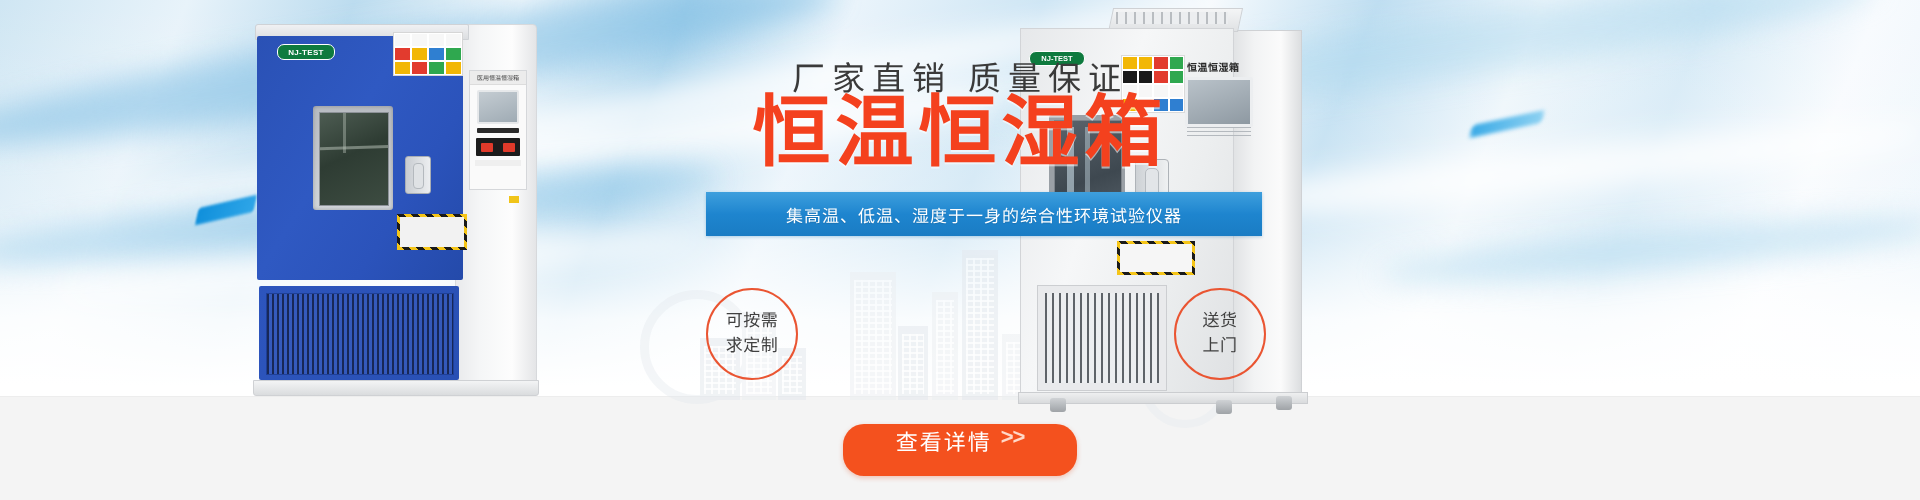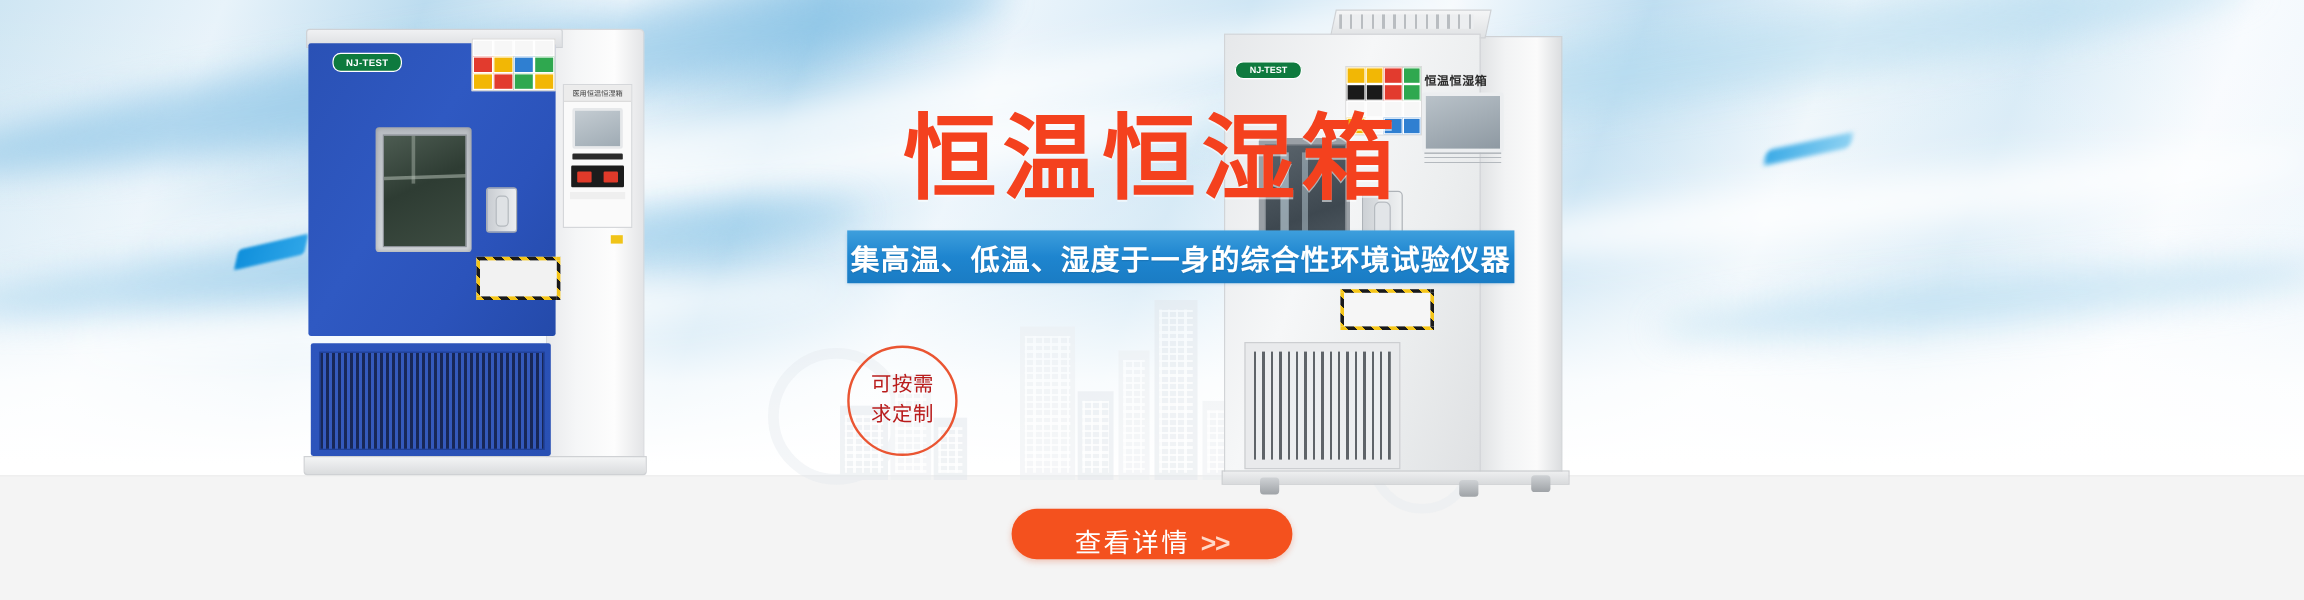--- a/index.html
+++ b/index.html
@@ -83,42 +83,41 @@
     line-height:1.05;white-space:nowrap;
     text-shadow:0 2px 0 rgba(255,255,255,.55);
   }
   .subbar{
     position:absolute;left:146px;top:192px;width:556px;height:44px;
     background:linear-gradient(to bottom,#3e9fdd 0%,#1e85cf 50%,#1a7cc4 100%);
     display:flex;align-items:center;justify-content:center;
     box-shadow:0 1px 3px rgba(30,120,190,.3);
   }
   .subbar span{
-    color:#ffffff;font-size:24px;letter-spacing:1px;white-space:nowrap;
+    color:#ffffff;font-size:17px;letter-spacing:1px;white-space:nowrap;
     text-shadow:0 1px 1px rgba(0,0,0,.12);
-    font-weight:bold;
   }
 
   
   .badges{position:absolute;left:146px;top:282px;width:560px;height:104px;
           display:flex;align-items:center;justify-content:space-between;}
   .badge{
     width:88px;height:88px;border-radius:50%;
     border:2px solid #ea5532;
     display:flex;flex-direction:column;align-items:center;justify-content:center;
-    color:#b91c1c;font-size:17px;line-height:1.45;letter-spacing:.5px;
+    color:#404040;font-size:17px;line-height:1.45;letter-spacing:.5px;
     background:transparent;
   }
   .badge .bl{white-space:nowrap;}
 
   
   .cta{
-    position:absolute;left:283px;top:424px;width:234px;height:42px;
+    position:absolute;left:283px;top:424px;width:234px;height:52px;
     border-radius:21px;background:#f4511e;
-    display:flex;align-items:flex-end;justify-content:center;gap:9px;
+    display:flex;align-items:flex-start;justify-content:center;gap:9px;
     box-shadow:0 2px 5px rgba(225,80,35,.3);cursor:pointer;
   }
   .cta .ct{color:#fff;font-size:22px;letter-spacing:2px;white-space:nowrap;}
   .cta .cq{color:#ffd9c9;font-size:22px;font-weight:bold;letter-spacing:-1px;}
 
   
   .prod-l{position:absolute;left:255px;top:24px;width:280px;height:372px;}
   .pl-side{ 
     position:absolute;left:200px;top:0;width:80px;height:360px;
     background:linear-gradient(to right,#e9eaec 0%,#f5f6f7 30%,#fdfdfd 70%,#e4e5e7 100%);
@@ -428,31 +427,36 @@
           <i></i>
         </div>
     </div>
     <div class="pr-base"></div>
     <div class="foot f1"></div>
     <div class="foot f2"></div>
     <div class="foot f3"></div>
   </div>
 
   <div class="copy">
+    <div class="kicker">厂家直销  质量保证</div>
     <div class="headline">恒温恒湿箱</div>
 
     <div class="subbar">
       <span>集高温、低温、湿度于一身的综合性环境试验仪器</span>
     </div>
 
     <div class="badges">
       <div class="badge">
         <span class="bl">可按需</span>
         <span class="bl">求定制</span>
       </div>
+      <div class="badge">
+        <span class="bl">送货</span>
+        <span class="bl">上门</span>
+      </div>
     </div>
 
     <div class="cta">
       <span class="ct">查看详情</span>
       <span class="cq">&gt;&gt;</span>
     </div>
   </div>
 
 </div>
 

